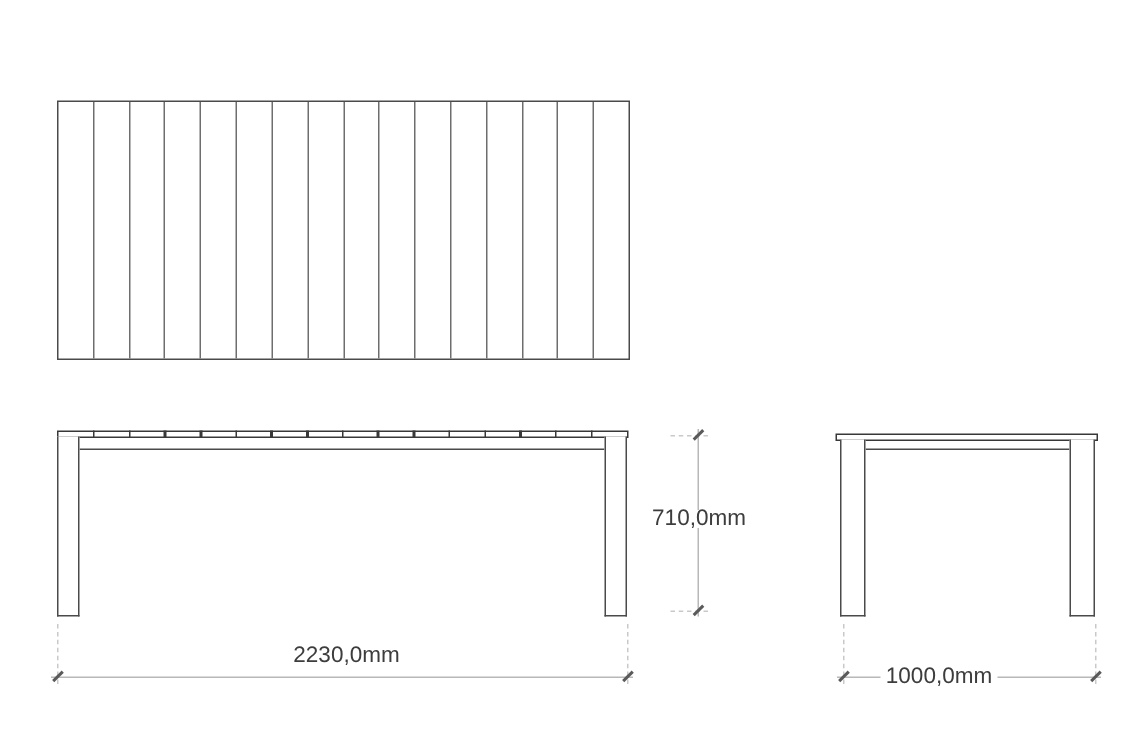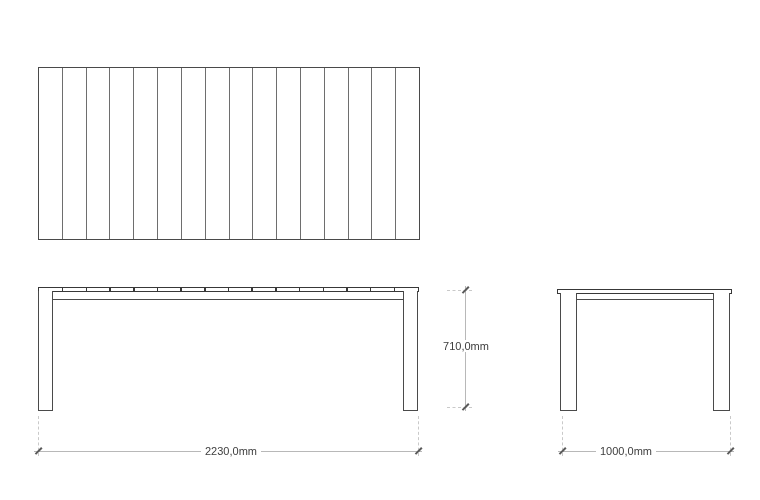--- a/index.html
+++ b/index.html
@@ -79,21 +79,21 @@
   .dim-v { position: absolute; width: 0; border-left: 1px solid var(--dimension-line); }
   .tick {
     position: absolute;
     width: 9px; height: 1.6px;
     background: var(--dimension-tick);
     transform: rotate(-45deg);
   }
   .dim-label {
     position: absolute;
     display: flex; justify-content: center; align-items: center;
-    font-size: 11px; line-height: 12px;
+    font-size: 15px; line-height: 12px;
     color: var(--label-text);
     z-index: 3;
   }
   .dim-label span { background: var(--background); padding: 0 4px; white-space: nowrap; }
 </style>
 </head>
 <body>
 
 <div class="canvas">
 
@@ -144,21 +144,21 @@
     <div class="apron-line side-apron"></div>
     <div class="leg side-leg-left"></div>
     <div class="leg side-leg-right"></div>
   </div>
 
   <div class="ext-v" style="left:38px; top:416px; height:40px"></div>
   <div class="ext-v" style="left:418px; top:416px; height:40px"></div>
   <div class="dim-h" style="left:34px; top:451px; width:388px"></div>
   <div class="tick" style="left:33.5px; top:450.2px"></div>
   <div class="tick" style="left:413.5px; top:450.2px"></div>
-  <div class="dim-label" style="left:36px; top:445px; width:390px; height:12px">
+  <div class="dim-label" style="left:36px; top:431px; width:390px; height:12px">
     <span>2230,0mm</span>
   </div>
 
   <div class="ext-h" style="left:447px; top:290px; width:25px"></div>
   <div class="ext-h" style="left:447px; top:407px; width:25px"></div>
   <div class="dim-v" style="left:465px; top:286px; height:125px"></div>
   <div class="tick" style="left:460.5px; top:289.2px"></div>
   <div class="tick" style="left:460.5px; top:406.2px"></div>
   <div class="dim-label" style="left:438px; top:340px; width:56px; height:12px">
     <span>710,0mm</span>

